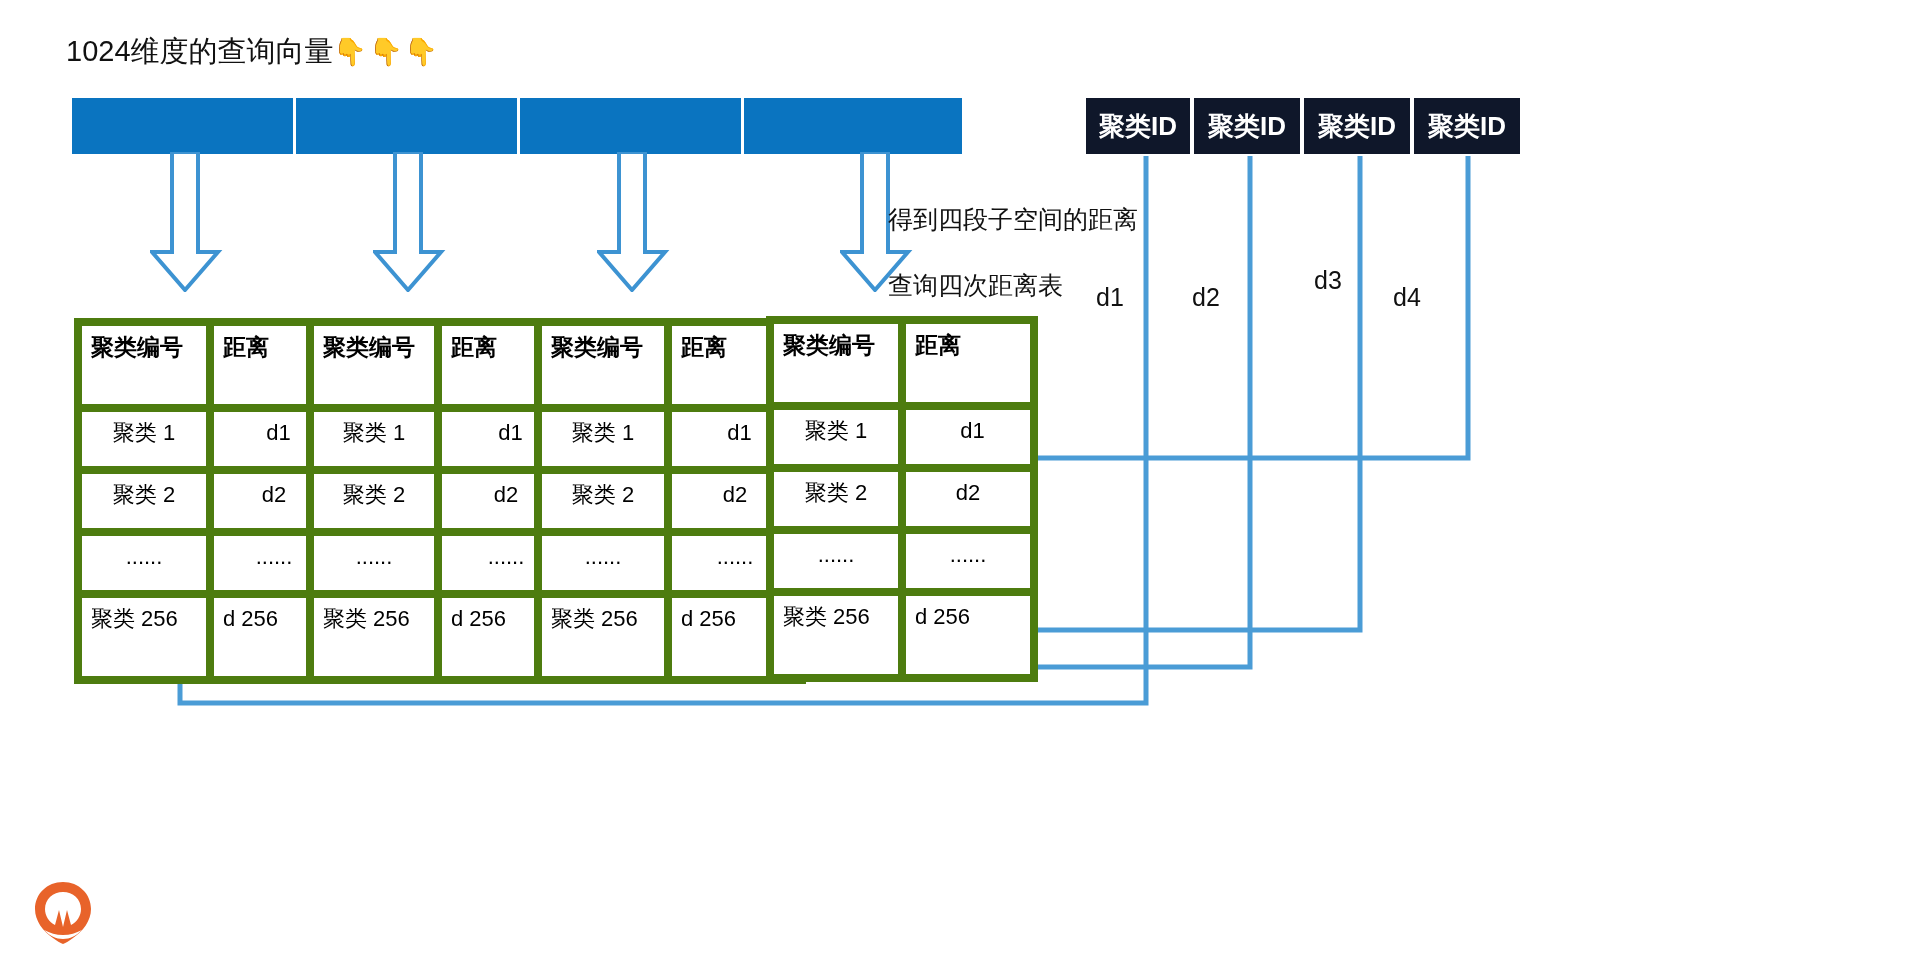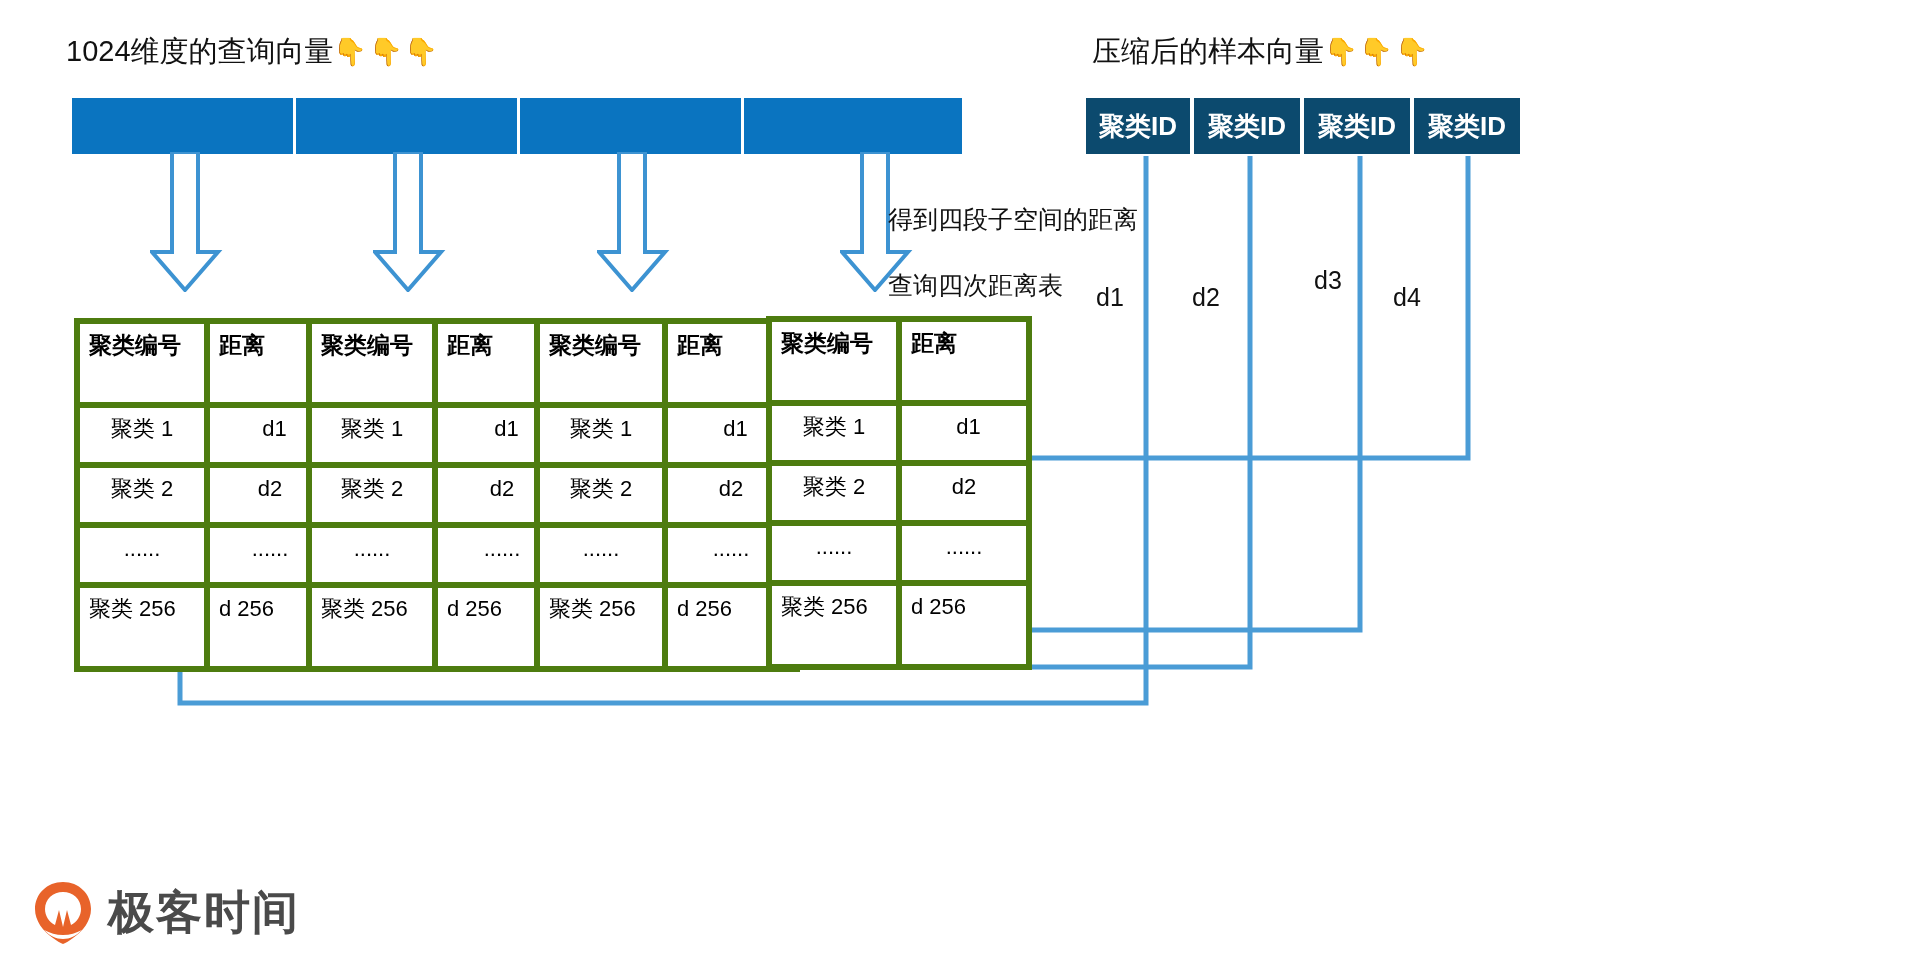--- a/index.html
+++ b/index.html
@@ -45,42 +45,42 @@
     border-right: 3px solid #ffffff;
   }
   .qbar .seg:last-child { border-right: none; }
 
   
   .cvec {
     display: flex;
     height: 56px;
   }
   .cvec .cell {
-    background: #0c4a6e;
+    background: #0f172a;
     height: 100%;
     box-sizing: border-box;
     border-right: 4px solid #ffffff;
     color: #ffffff;
     font-weight: bold;
     font-size: 26px;
     display: flex;
     align-items: center;
     justify-content: center;
     letter-spacing: 0px;
   }
   .cvec .cell:last-child { border-right: none; }
 
   
   .dtable {
     border-collapse: collapse;
     table-layout: fixed;
     background: #ffffff;
   }
   .dtable td, .dtable th {
-    border: 6px solid #4d7c0f;
+    border: 8px solid #4d7c0f;
     padding: 7px 9px 9px 9px;
     font-size: 22px;
     vertical-align: top;
     text-align: left;
     font-weight: normal;
     line-height: 1.24;
   }
   .dtable th {
     font-weight: bold;
     font-size: 23px;
@@ -115,23 +115,20 @@
 </style>
 </head>
 <body>
 
 <div id="canvas">
 
   <div class="abs title" style="left:66px; top:32px;">
     <span>1024维度的查询向量</span><span class="emoji-run">👇👇👇</span>
   </div>
 
-  <div class="abs title" style="left:1092px; top:32px;">
-    <span>压缩后的样本向量</span><span class="emoji-run">👇👇👇</span>
-  </div>
 
   <div class="abs qbar" style="left:72px; top:98px; width:890px;">
     <div class="seg" style="width:224px;"></div>
     <div class="seg" style="width:224px;"></div>
     <div class="seg" style="width:224px;"></div>
     <div class="seg" style="width:218px;"></div>
   </div>
 
   <div class="abs cvec" style="left:1086px; top:98px; width:434px;">
     <div class="cell" style="width:108px;">聚类ID</div>
@@ -284,16 +281,15 @@
 
   <div class="abs logo-wrap" style="left:32px; top:880px;">
     <svg width="62" height="66" viewBox="0 0 62 66">
       <path d="M31,2 C15,2 3,14 3,29 C3,41 11,51 21,58 C25,61 28,63 31,64
                C34,63 37,61 41,58 C51,51 59,41 59,29 C59,14 47,2 31,2 Z" fill="#e8632a"></path>
       <path d="M31,12 C21,12 13,19 13,29 C13,36 17,42 23,45 L27,30 L31,47
                L35,30 L39,45 C45,42 49,36 49,29 C49,19 41,12 31,12 Z" fill="#ffffff"></path>
       <path d="M12,50 C18,56 24,59 31,59 C38,59 44,56 50,50
                C44,53 38,55 31,55 C24,55 18,53 12,50 Z" fill="#ffffff"></path>
     </svg>
-    <span class="logo-text">极客时间</span>
   </div>
 
 </div>
 
 </body></html>

